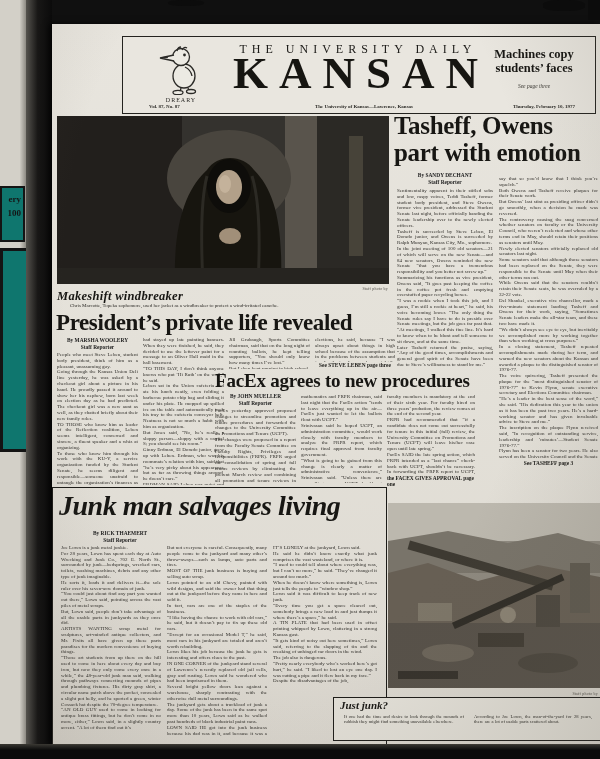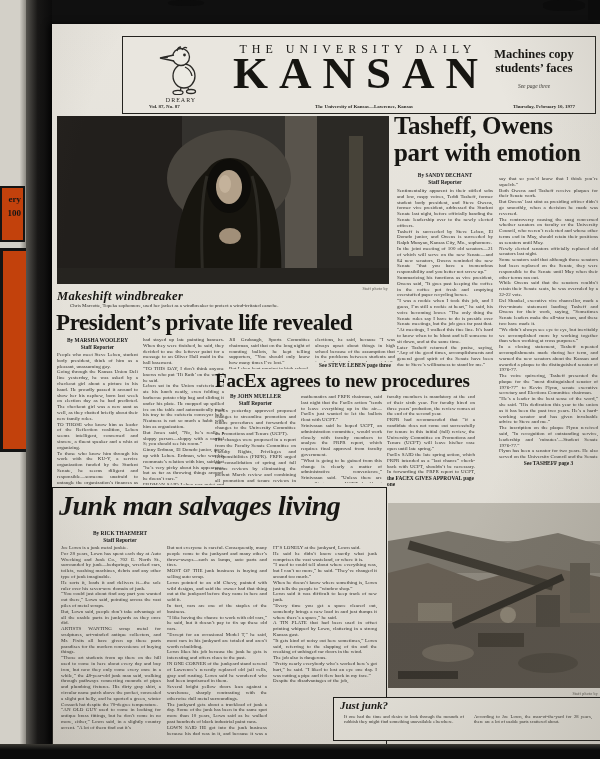--- a/index.html
+++ b/index.html
@@ -23,21 +23,21 @@
     color:#2e2c28;overflow:hidden;letter-spacing:.05px;
   }
   .byline{font-size:5.4px;font-weight:bold;text-align:center;color:#222;line-height:1.25;}
   .jump{font-weight:bold;font-size:5.4px;color:#1c1b18;}
   .hl{color:#171613;font-weight:bold;}
   .credit{font-size:4px;color:#55524c;text-align:right;letter-spacing:.2px;}
   .mastbox{border:1px solid #24231f;background:#e9e6df;}
   .earhead{font-size:12.5px;font-weight:bold;text-align:center;line-height:1.15;color:#171613;}
   .earnote{font-size:5.5px;font-style:italic;text-align:center;color:#3a3833;}
   .folio{font-size:5px;font-weight:bold;color:#2a2925;}
-  .fragbox{background:#c2410c;border:2px solid #141414;}
+  .fragbox{background:#0f766e;border:2px solid #141414;}
   .leftstrip{left:0;top:0;width:26px;height:745px;background:linear-gradient(90deg,#d3d0c8 75%,#8d8a83 100%);}
   .gutter{left:26px;top:0;width:26px;height:759px;background:linear-gradient(90deg,#55534e 0%,#181716 45%,#0b0b0b 100%);}
   .blob{background:#0c0c0c;border-radius:40%;}
 </style>
 </head>
 <body>
 
 <div class="abs leftstrip"></div>
 <div class="abs fragbox" style="left:0;top:186px;width:21px;height:52px;">
   <div style="font-size:9px;font-weight:bold;text-align:right;padding:4px 2px 0 0;color:#151515;line-height:1.6;">

